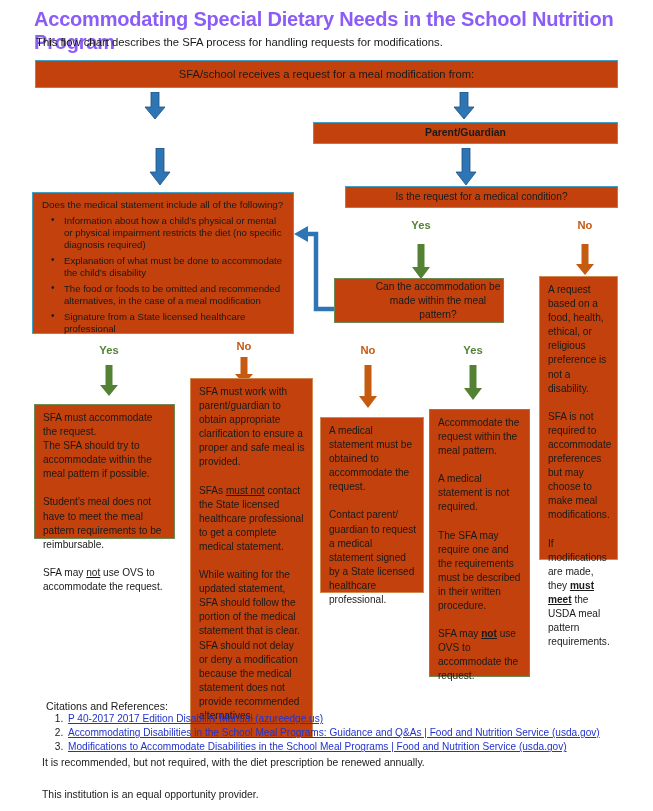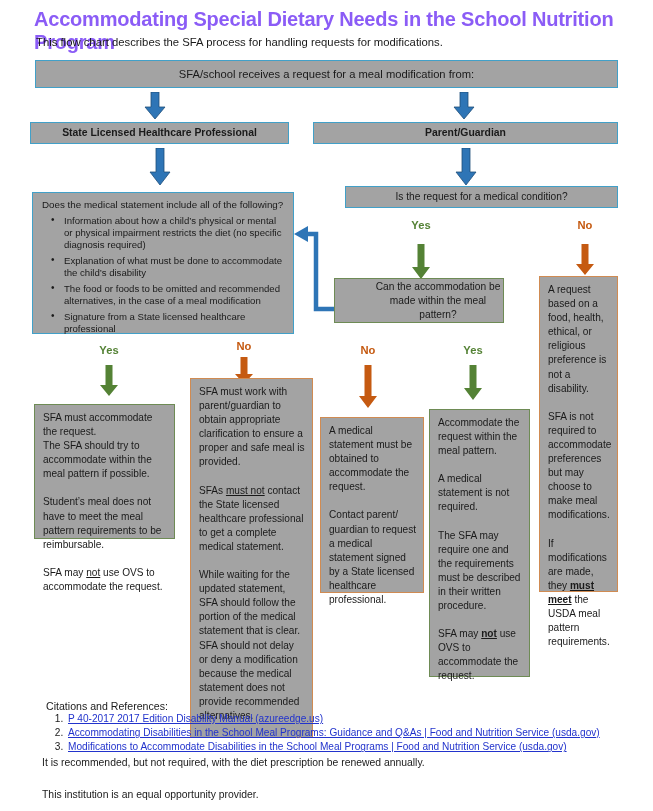--- a/index.html
+++ b/index.html
@@ -30,21 +30,21 @@
   }
   #subtitle {
     left: 36px; top: 36px; width: 600px;
     font-size: 11.3px;
     color: #1a1a1a;
   }
 
   
   .box {
     box-sizing: border-box;
-    background: #a3a3a3;
+    background: #c2410c;
   }
   .box-blue   { border: 1.2px solid #41A0C8; }
   .box-green  { border: 1.2px solid #6E8B55; }
   .box-orange { border: 1.2px solid #D08B52; }
 
   .centered {
     display: flex;
     align-items: center;
     justify-content: center;
     text-align: center;
@@ -126,23 +126,20 @@
       <polygon points="7,0 15,0 15,15 21,15 11,27 1,15 7,15" fill="#2E75B6" stroke="#1F4E79" stroke-width="0.8"></polygon>
     </svg>
   </div>
 
   <div class="abs arrow" style="left:453px; top:92px;">
     <svg width="22" height="28" viewBox="0 0 22 28" xmlns="http://www.w3.org/2000/svg">
       <polygon points="7,0 15,0 15,15 21,15 11,27 1,15 7,15" fill="#2E75B6" stroke="#1F4E79" stroke-width="0.8"></polygon>
     </svg>
   </div>
 
-  <div class="abs box box-blue centered" style="left:30px; top:122px; width:259px; height:22px;">
-    <span class="body-txt" style="font-size:10.4px; font-weight:bold;">State Licensed Healthcare Professional</span>
-  </div>
   <div class="abs box box-blue centered" style="left:313px; top:122px; width:305px; height:22px;">
     <span class="body-txt" style="font-size:10.4px; font-weight:bold;">Parent/Guardian</span>
   </div>
 
   <div class="abs arrow" style="left:149px; top:148px;">
     <svg width="22" height="38" viewBox="0 0 22 38" xmlns="http://www.w3.org/2000/svg">
       <polygon points="7,0 15,0 15,24 21,24 11,37 1,24 7,24" fill="#2E75B6" stroke="#1F4E79" stroke-width="0.8"></polygon>
     </svg>
   </div>
 
@@ -185,21 +182,21 @@
   <div class="abs arrow" style="left:575px; top:244px;">
     <svg width="20" height="32" viewBox="0 0 20 32" xmlns="http://www.w3.org/2000/svg">
       <polygon points="6.5,0 13.5,0 13.5,20 19,20 10,31 1,20 6.5,20" fill="#C55A11"></polygon>
     </svg>
   </div>
 
   <div class="abs box box-green centered" style="left:334px; top:278px; width:170px; height:45px;">
     <span class="body-txt" style="font-size:10.2px; line-height:14px;margin-left:38px;">Can the accommodation be made within the meal pattern?</span>
   </div>
 
-  <div class="abs box box-orange pad" style="left:539px; top:276px; width:79px; height:316px;">
+  <div class="abs box box-orange pad" style="left:539px; top:276px; width:79px; height:284px;">
     <div class="body-txt">A request based on a food, health, ethical, or religious preference is not a disability.</div>
     <div class="body-txt" style="height:14px;">&nbsp;</div>
     <div class="body-txt">SFA is not required to accommodate preferences but may choose to make meal modifications.</div>
     <div class="body-txt" style="height:14px;">&nbsp;</div>
     <div class="body-txt">If modifications are made, they <b class="bu">must meet</b> the USDA meal pattern requirements.</div>
   </div>
 
   <div class="abs lbl lbl-green" style="left:91px; top:344px; width:36px;">Yes</div>
   <div class="abs lbl lbl-orange" style="left:226px; top:340px; width:36px;">No</div>
 

